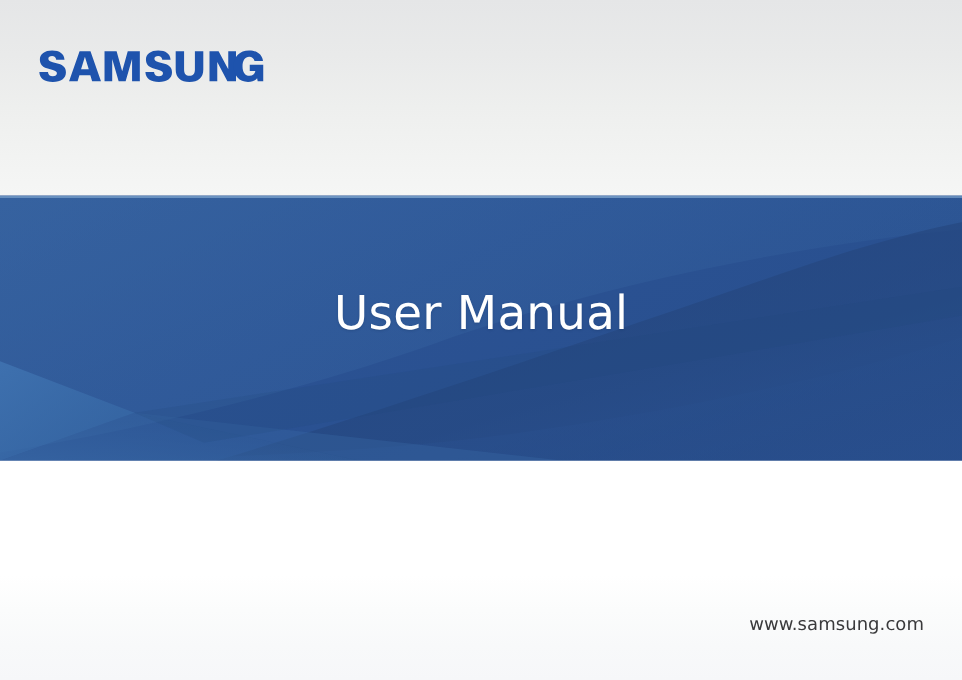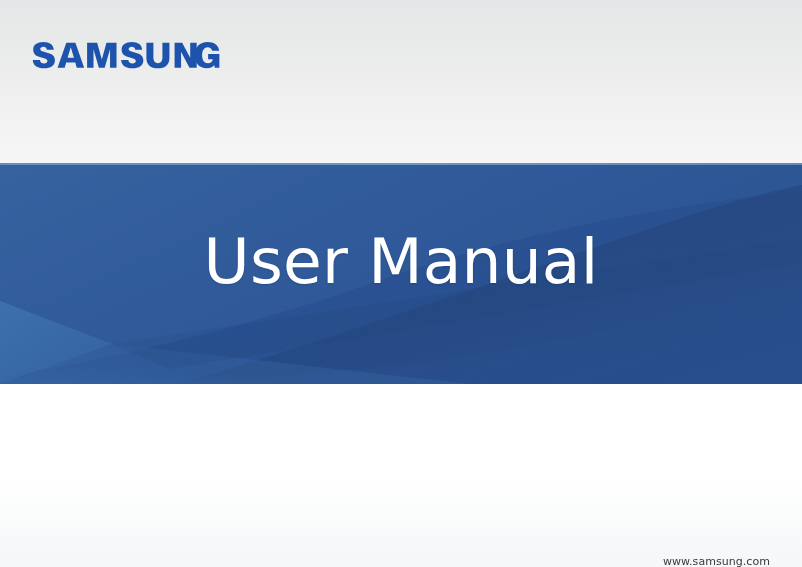--- a/index.html
+++ b/index.html
@@ -68,21 +68,21 @@
     position: absolute;
     left: 0;
     top: 0;
     width: 802px;
     height: 200px;
     display: flex;
     align-items: center;
     justify-content: center;
     color: #ffffff;
     font-family: "DejaVu Sans", sans-serif;
-    font-size: 63px;
+    font-size: 39px;
     font-weight: 400;
     letter-spacing: 0.2px;
     line-height: 1;
     padding-bottom: 4px;
     box-sizing: border-box;
     white-space: nowrap;
     text-shadow: 0 1px 2px rgba(12, 35, 72, 0.22);
   }
 
   
@@ -94,25 +94,24 @@
     height: 183px;
     background: linear-gradient(to bottom, #ffffff 0%, #ffffff 52%, #fbfcfc 68%, #f8f9fa 84%, #f6f7f9 100%);
   }
 
   .site-url {
     position: absolute;
     right: 32px;
     top: 127px;
     color: #3a3a3c;
     font-family: "DejaVu Sans", sans-serif;
-    font-size: 11px;
+    font-size: 15px;
     font-weight: 400;
     letter-spacing: 0.05px;
     white-space: nowrap;
-    margin-top: 44px;
   }
 </style>
 </head>
 <body>
 
 <div class="page">
 
   <div class="header">
 
     <div class="brand-logo" role="img" aria-label="SAMSUNG">

